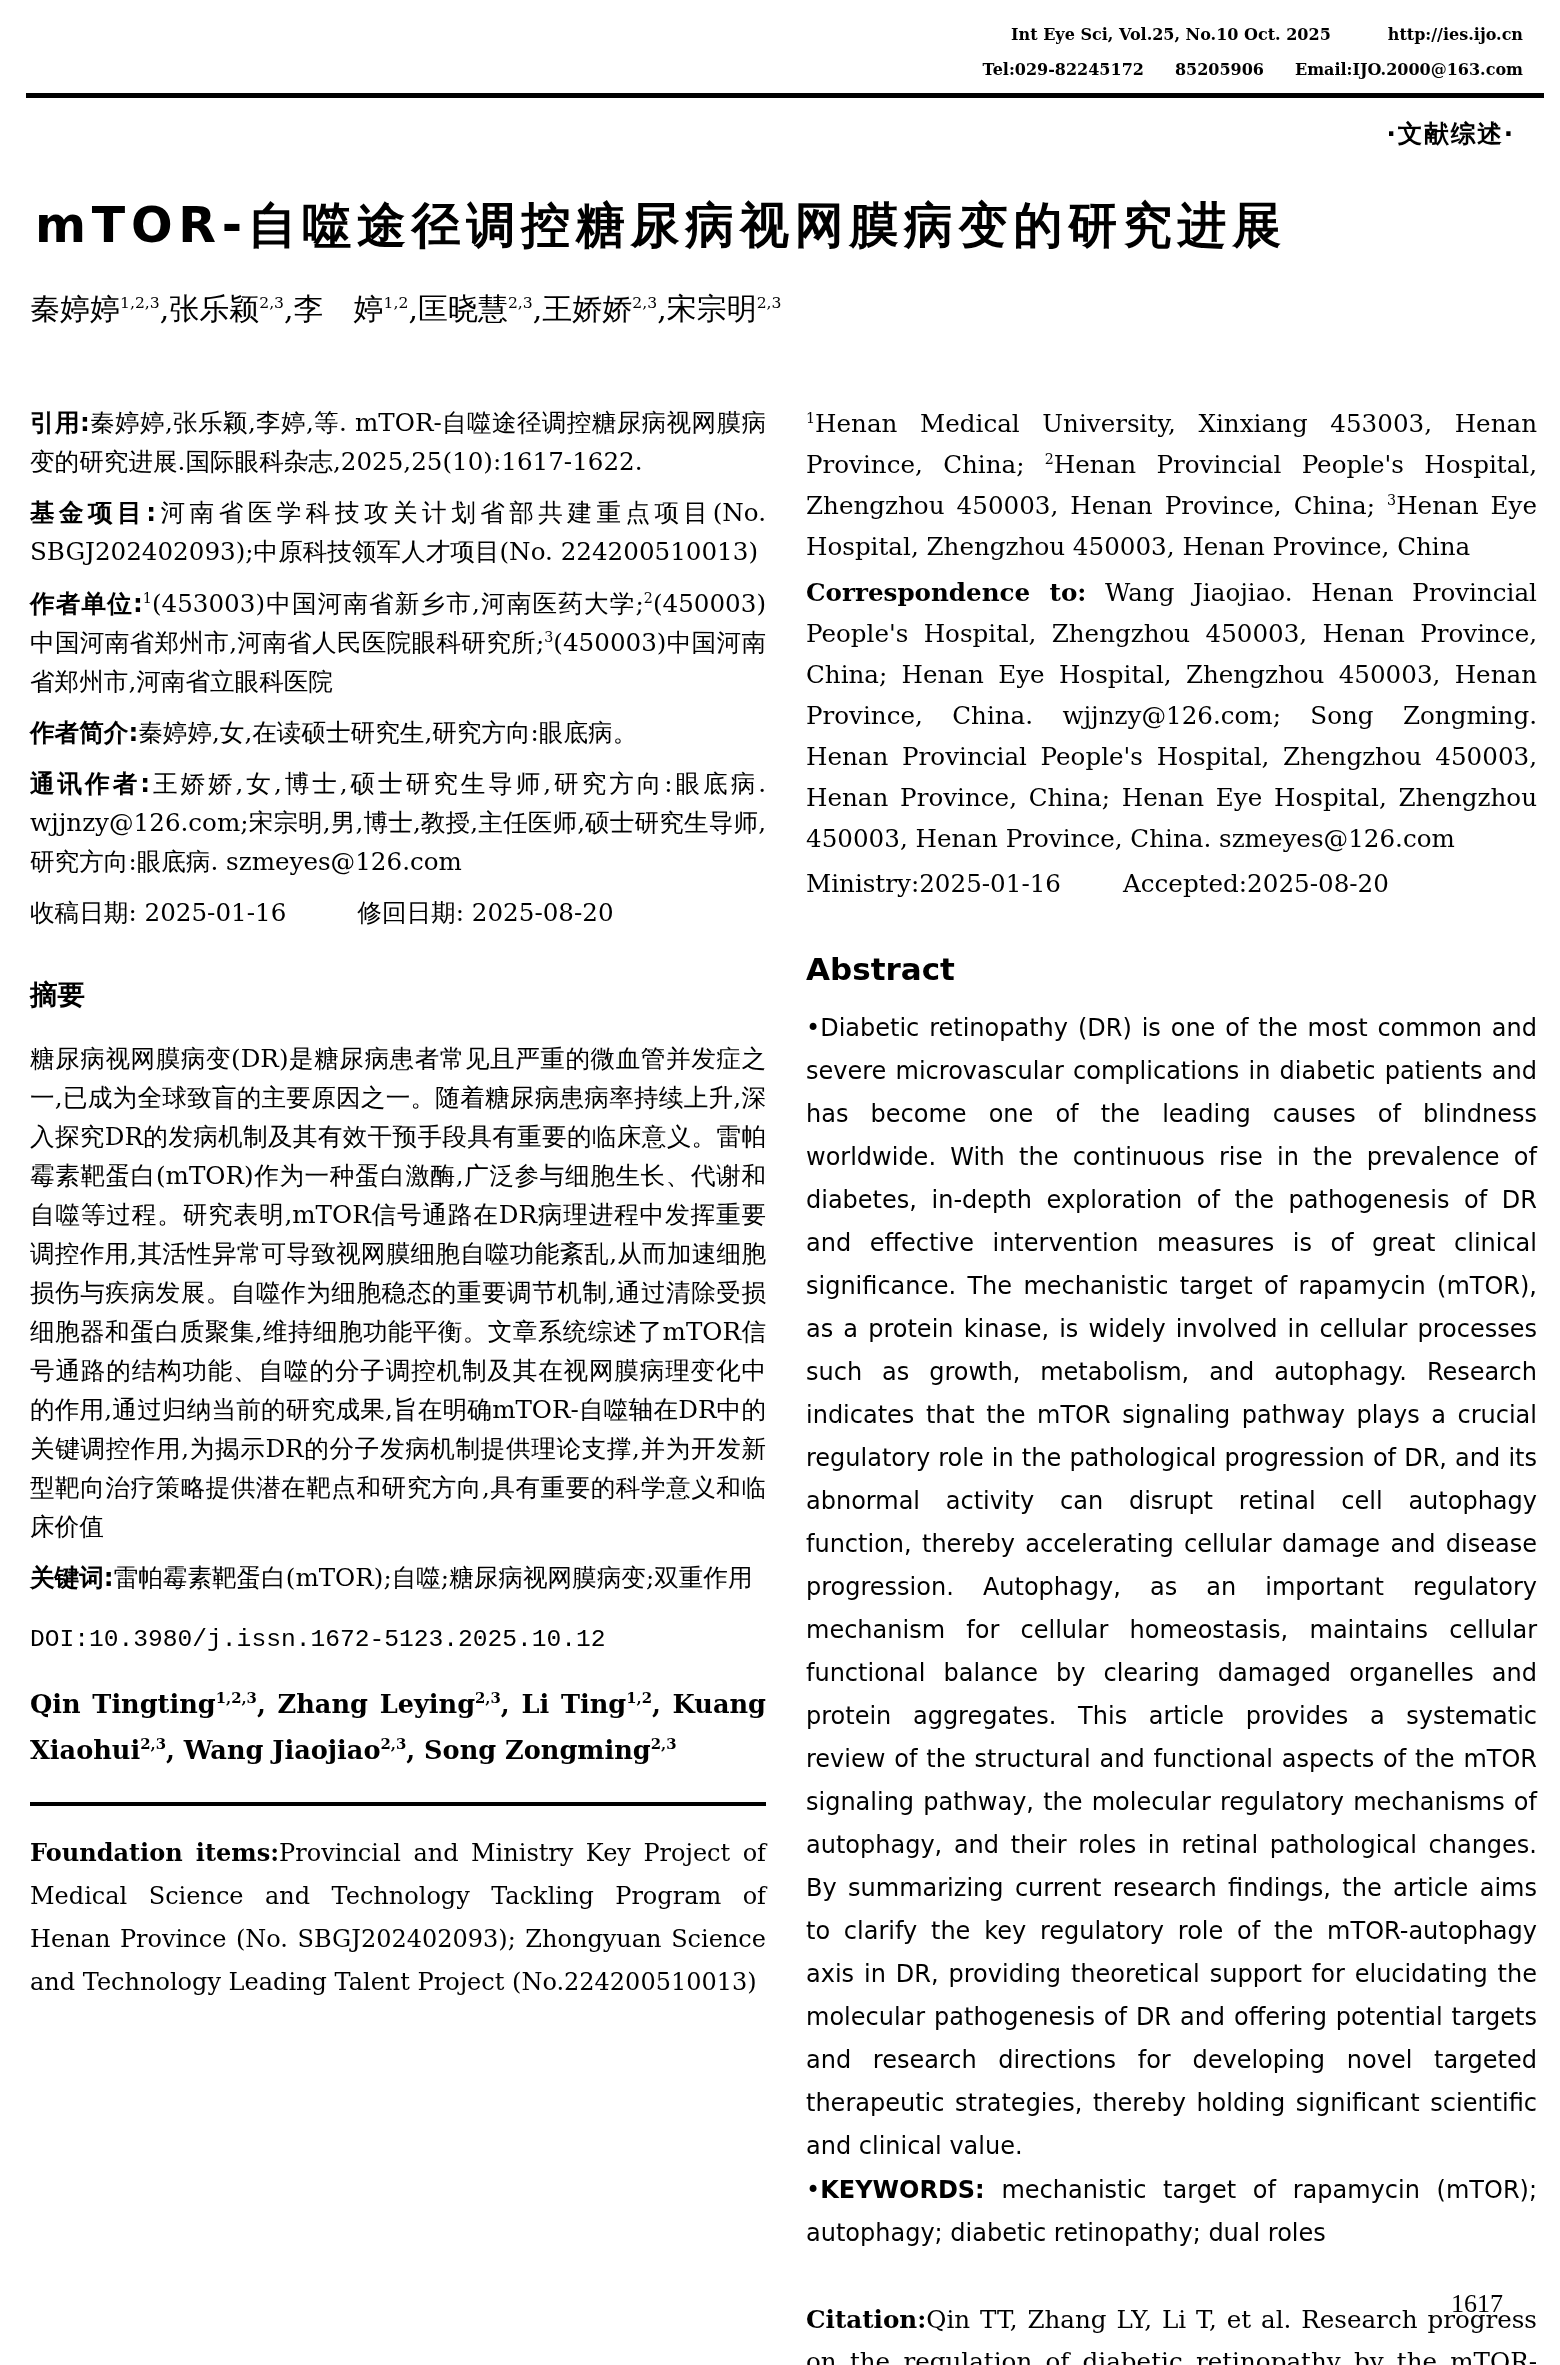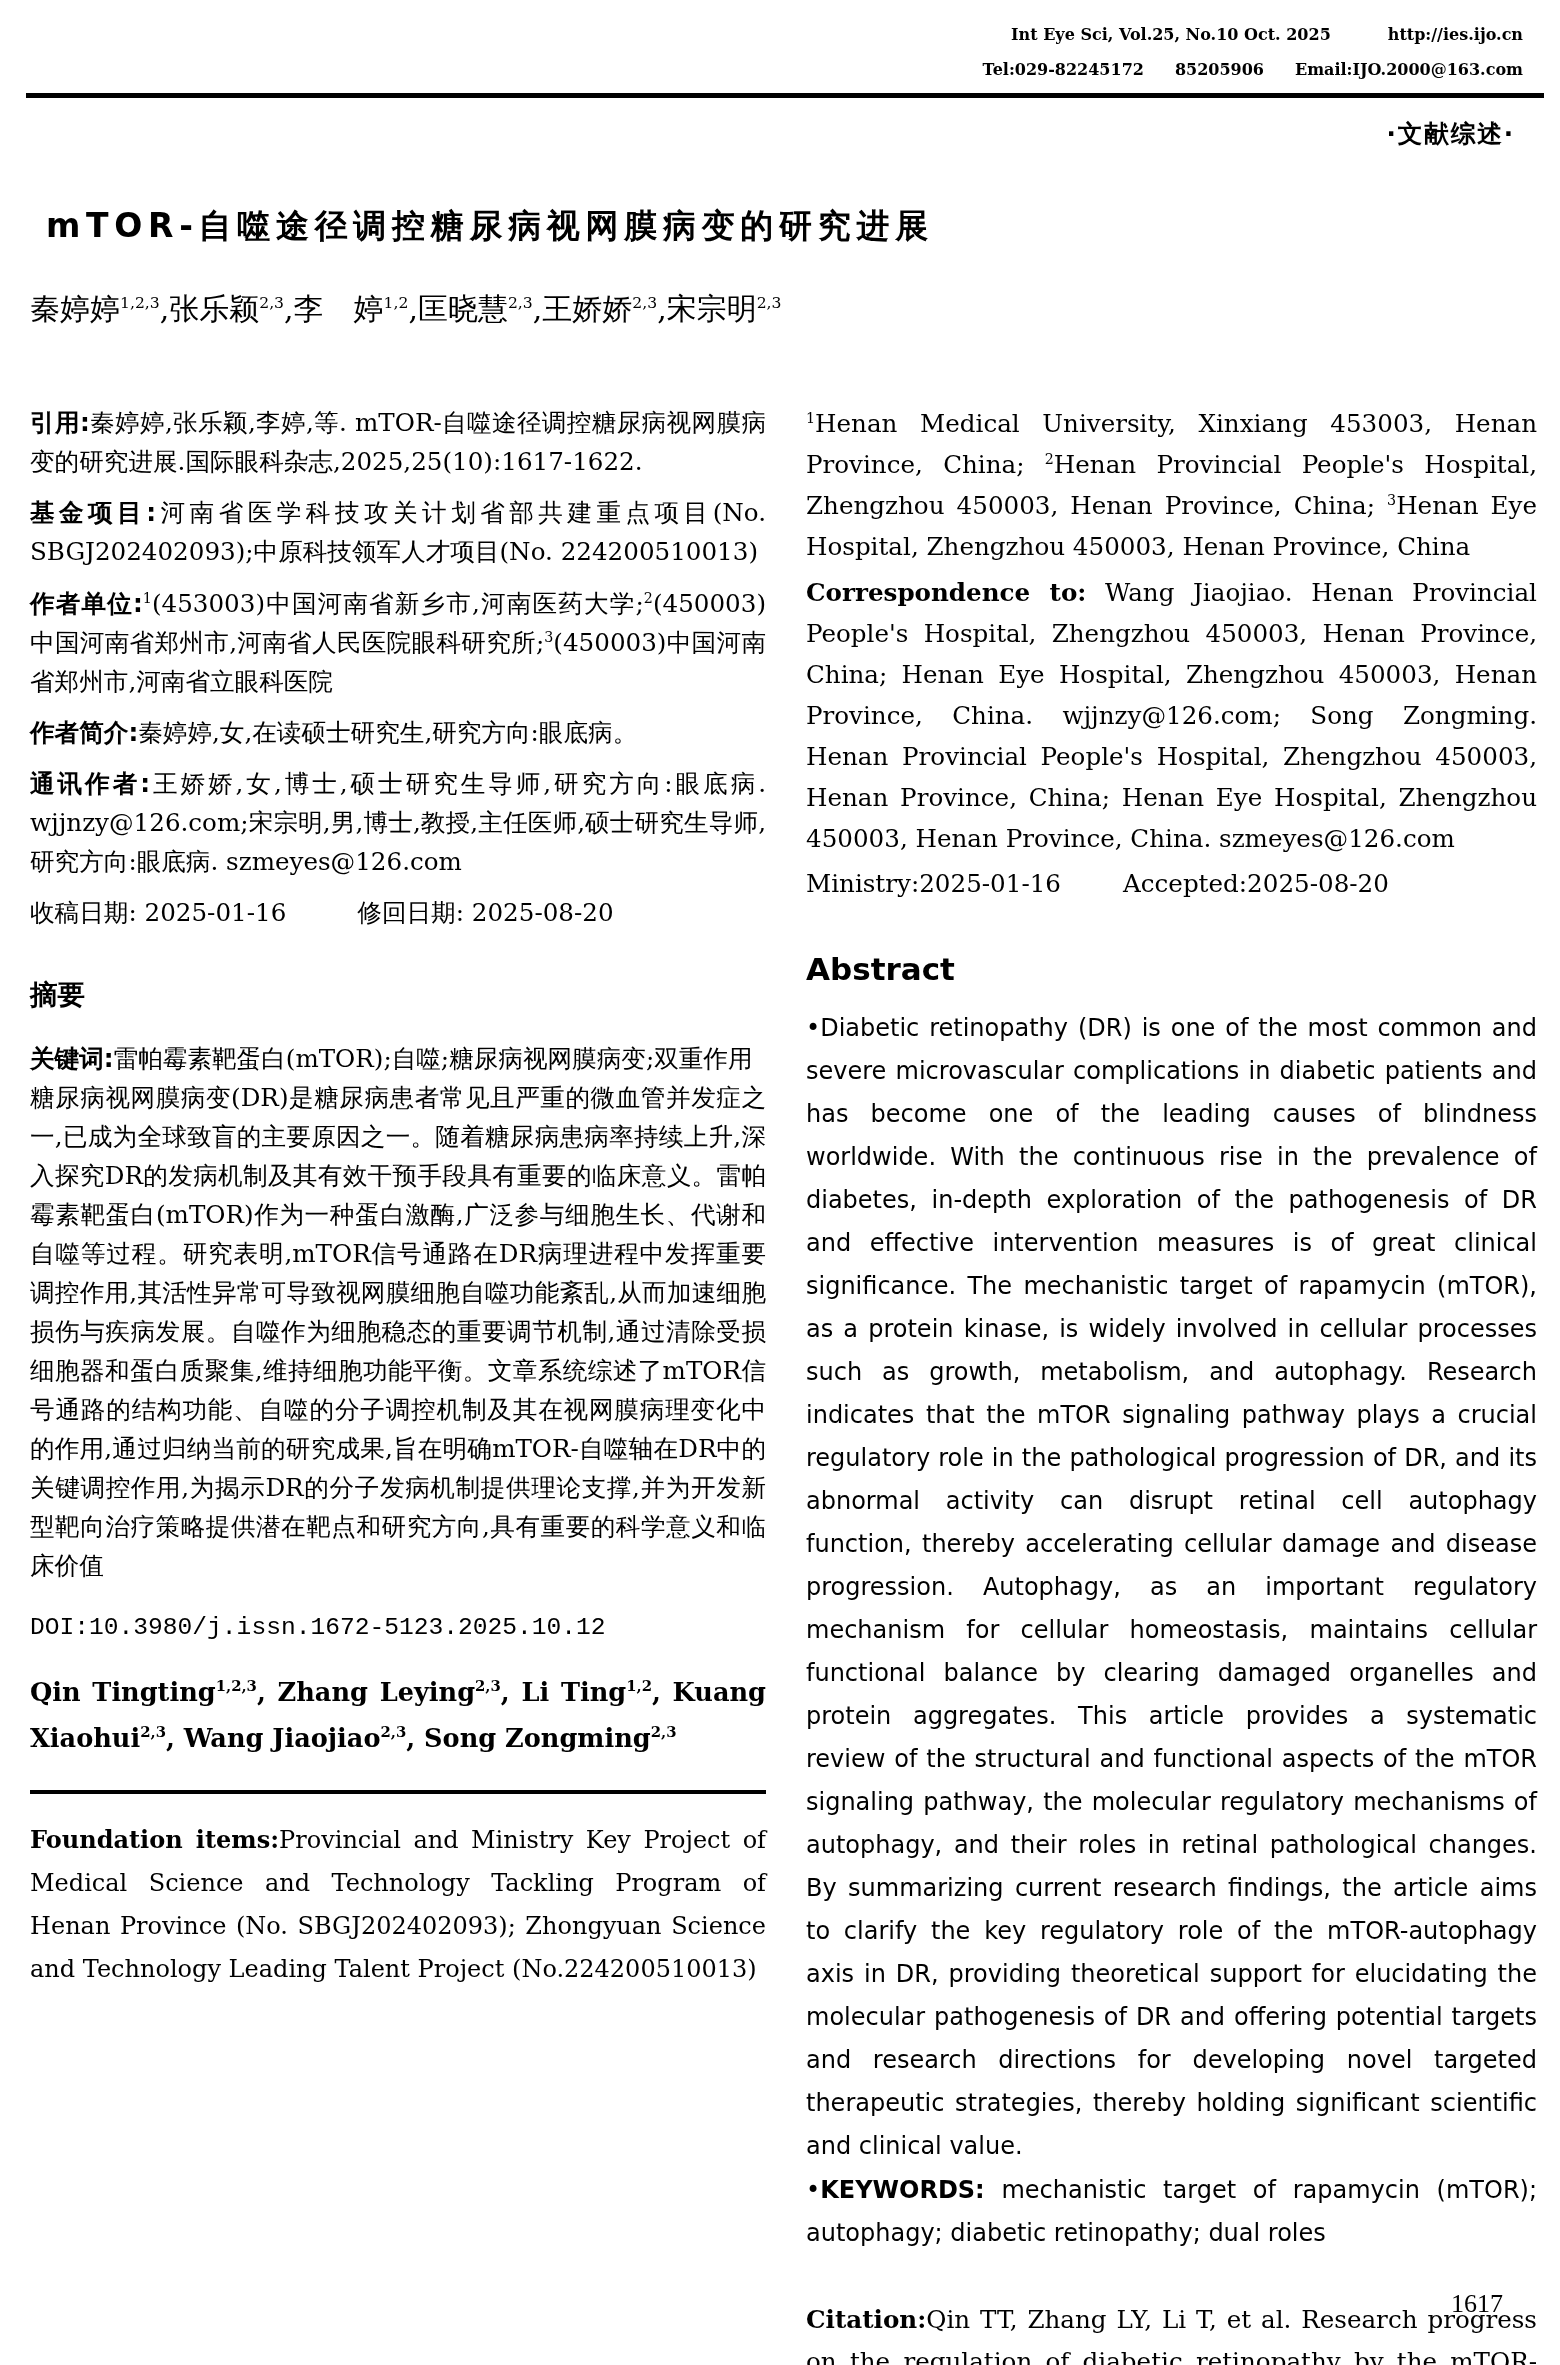--- a/index.html
+++ b/index.html
@@ -40,24 +40,24 @@
     font-family: "DejaVu Sans", "Liberation Sans", sans-serif;
     font-weight: bold;
     font-size: 24.6px;
     letter-spacing: 1.9px;
   }
 
   
   .title-cn {
     position: absolute;
     top: 188px; left: 30px;
-    margin: 16px;
-    font-family: "DejaVu Sans", "Liberation Sans", sans-serif;
-    font-weight: bold;
-    font-size: 33px;
+    margin: 5px;
+    font-family: "DejaVu Sans", "Liberation Sans", sans-serif;
+    font-weight: bold;
+    font-size: 49px;
     letter-spacing: 5.7px;
     white-space: nowrap;
   }
   .authors-cn {
     position: absolute;
     top: 289px; left: 30px;
     font-size: 30px;
     white-space: nowrap;
   }
   .authors-cn sup { font-size: 52%; }
@@ -202,26 +202,26 @@
     <p class="p-cn">
       <span class="label-hei">通讯作者:</span><span>王娇娇,女,博士,硕士研究生导师,研究方向:眼底病. wjjnzy@126.com;宋宗明,男,博士,教授,主任医师,硕士研究生导师,研究方向:眼底病. szmeyes@126.com</span>
     </p>
 
     <p class="p-cn dates-cn">
       <span>收稿日期:</span> <span>2025-01-16</span><span class="dgap"></span><span>修回日期:</span> <span>2025-08-20</span>
     </p>
 
     <div class="abstract-heading-cn">摘要</div>
 
+    <p class="p-cn">糖尿病视网膜病变(DR)是糖尿病患者常见且严重的微血管并发症之一,已成为全球致盲的主要原因之一。随着糖尿病患病率持续上升,深入探究DR的发病机制及其有效干预手段具有重要的临床意义。雷帕霉素靶蛋白(mTOR)作为一种蛋白激酶,广泛参与细胞生长、代谢和自噬等过程。研究表明,mTOR信号通路在DR病理进程中发挥重要调控作用,其活性异常可导致视网膜细胞自噬功能紊乱,从而加速细胞损伤与疾病发展。自噬作为细胞稳态的重要调节机制,通过清除受损细胞器和蛋白质聚集,维持细胞功能平衡。文章系统综述了mTOR信号通路的结构功能、自噬的分子调控机制及其在视网膜病理变化中的作用,通过归纳当前的研究成果,旨在明确mTOR-自噬轴在DR中的关键调控作用,为揭示DR的分子发病机制提供理论支撑,并为开发新型靶向治疗策略提供潜在靶点和研究方向,具有重要的科学意义和临床价值</p>
+
     <p class="p-cn keywords-cn">
       <span class="label-hei">关键词:</span><span>雷帕霉素靶蛋白(mTOR);自噬;糖尿病视网膜病变;双重作用</span>
     </p>
 
-    <p class="p-cn">糖尿病视网膜病变(DR)是糖尿病患者常见且严重的微血管并发症之一,已成为全球致盲的主要原因之一。随着糖尿病患病率持续上升,深入探究DR的发病机制及其有效干预手段具有重要的临床意义。雷帕霉素靶蛋白(mTOR)作为一种蛋白激酶,广泛参与细胞生长、代谢和自噬等过程。研究表明,mTOR信号通路在DR病理进程中发挥重要调控作用,其活性异常可导致视网膜细胞自噬功能紊乱,从而加速细胞损伤与疾病发展。自噬作为细胞稳态的重要调节机制,通过清除受损细胞器和蛋白质聚集,维持细胞功能平衡。文章系统综述了mTOR信号通路的结构功能、自噬的分子调控机制及其在视网膜病理变化中的作用,通过归纳当前的研究成果,旨在明确mTOR-自噬轴在DR中的关键调控作用,为揭示DR的分子发病机制提供理论支撑,并为开发新型靶向治疗策略提供潜在靶点和研究方向,具有重要的科学意义和临床价值</p>
-
     <p class="p-cn doi-line">DOI:10.3980/j.issn.1672-5123.2025.10.12</p>
 
 
     <p class="authors-en">
       <span><span>Qin Tingting</span><sup>1,2,3</sup><span>, </span></span><span><span>Zhang Leying</span><sup>2,3</sup><span>, </span></span><span><span>Li Ting</span><sup>1,2</sup><span>, </span></span><span><span>Kuang Xiaohui</span><sup>2,3</sup><span>, </span></span><span><span>Wang Jiaojiao</span><sup>2,3</sup><span>, </span></span><span><span>Song Zongming</span><sup>2,3</sup><span></span></span>
     </p>
 
     <div class="footnote-rule"></div>
 
     <p class="foundation-en">

